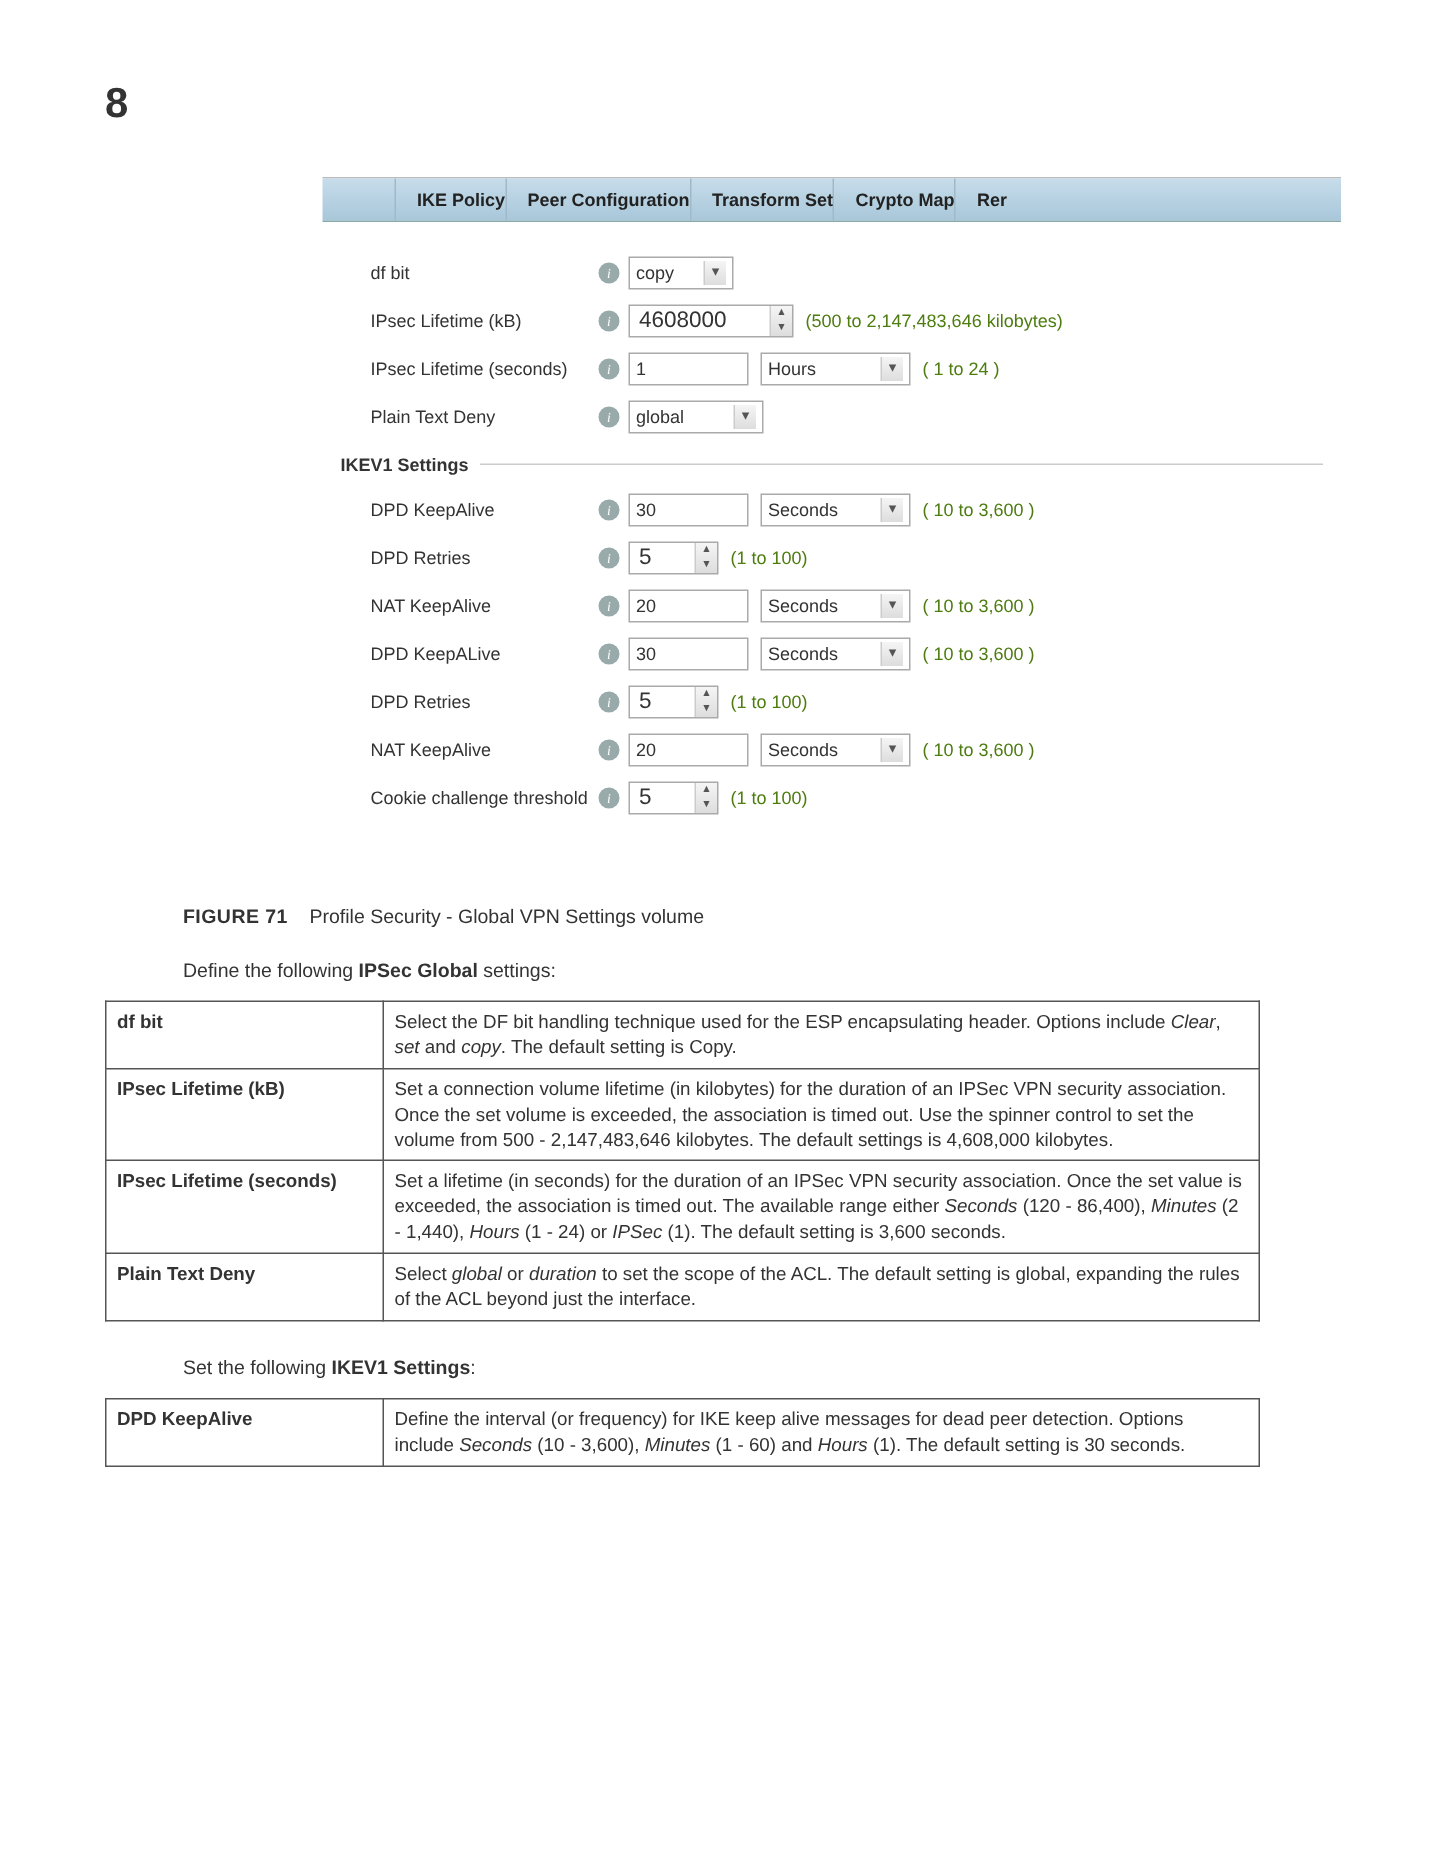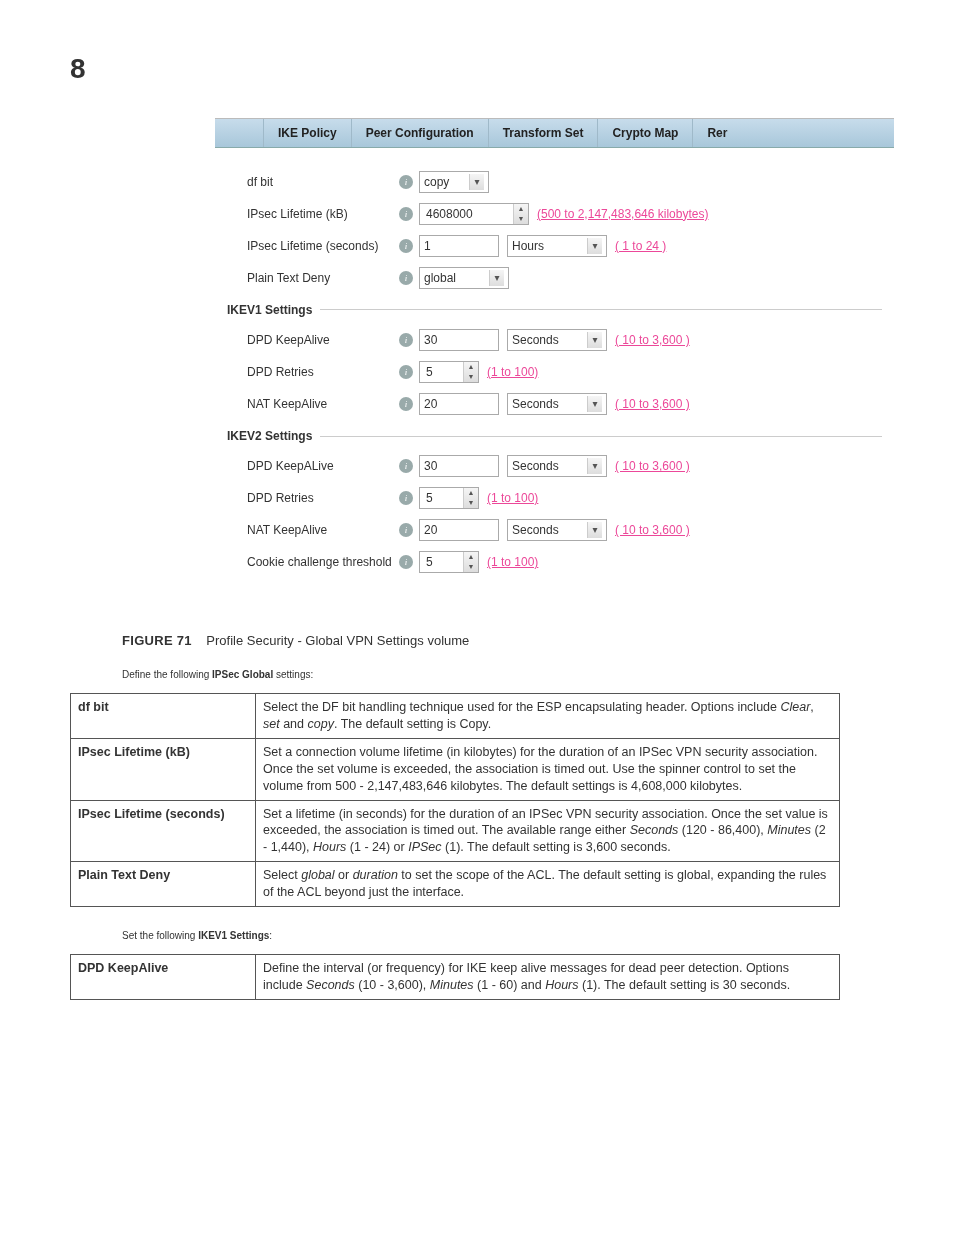--- a/index.html
+++ b/index.html
@@ -29,21 +29,21 @@
     background: linear-gradient(#c7dceb, #a8c7da);
     border-bottom: 1px solid #8aa;
     height: 28px;
     display: flex;
     align-items: stretch;
     font-weight: bold;
     font-size: 12px;
     color: #222;
   }
   .tab {
-    padding: 6px 14px 0 14px;
+    padding: 6px 0 0 14px;
     border-right: 1px solid #9fb9c9;
     white-space: nowrap;
   }
   .tab-spacer-left { width: 48px; border-right:1px solid #9fb9c9;}
   .screenshot-body {
     padding: 18px 12px 4px 12px;
     background: #fff;
   }
   .row {
     display: flex;
@@ -87,46 +87,46 @@
     background:linear-gradient(#f5f5f5,#ddd);
     border-left:1px solid #ccc;
     width:14px; text-align:center;
     height:16px; line-height:16px;
     margin-top:-1px;
   }
   .spin {
     border:1px solid #aaa; height:22px; display:flex; align-items:center;
     background:#fff; box-sizing:border-box;
   }
-  .spin span { padding:0 6px; font-size:12px;}
+  .spin span { padding:0 6px; font-size:15px;}
   .spin .sbtn {
     width:14px; height:20px; border-left:1px solid #ccc;
     display:flex; flex-direction:column;
     background:linear-gradient(#f5f5f5,#ddd);
   }
   .spin .sbtn div{flex:1; font-size:7px; text-align:center; line-height:9px; color:#555;}
-  .hint { font-size:12px; color:#ec4899;text-decoration:underline; }
+  .hint { font-size:12px; color:#4d7c0f; }
   .section-hdr {
     margin: 8px 0 6px 0;
     font-weight: bold;
     font-size: 12px;
     display:flex; align-items:center;
   }
   .section-hdr .line {
     flex:1; height:1px; background:#ccc; margin-left:8px;
   }
 
   .figure-caption {
     margin: 40px 0 18px 52px;
     font-size: 13px;
   }
   .figure-caption b { font-weight:700; letter-spacing:0.3px;text-align:right;}
   .body-text {
     margin: 0 0 12px 52px;
-    font-size: 10px;
+    font-size: 13px;
   }
   table.defs {
     border-collapse: collapse;
     width: 770px;
     font-size: 12.5px;
   }
   table.defs td {
     border: 1px solid #555;
     padding: 5px 7px;
     vertical-align: top;
@@ -228,24 +228,20 @@
     <div class="row">
       <div class="label">NAT KeepAlive</div>
       <div class="info-icon">i</div>
       <div class="ctl-area">
         <div class="inp" style="width:80px;">20</div>
         <div class="sel" style="width:100px;">Seconds</div>
         <div class="hint">( 10 to 3,600 )</div>
       </div>
     </div>
 
-    <div class="section-hdr">
-      <span>IKEV2 Settings</span>
-        <div class="line"></div>
-    </div>
 
     <div class="row">
       <div class="label">DPD KeepALive</div>
       <div class="info-icon">i</div>
       <div class="ctl-area">
         <div class="inp" style="width:80px;">30</div>
         <div class="sel" style="width:100px;">Seconds</div>
         <div class="hint">( 10 to 3,600 )</div>
       </div>
     </div>

